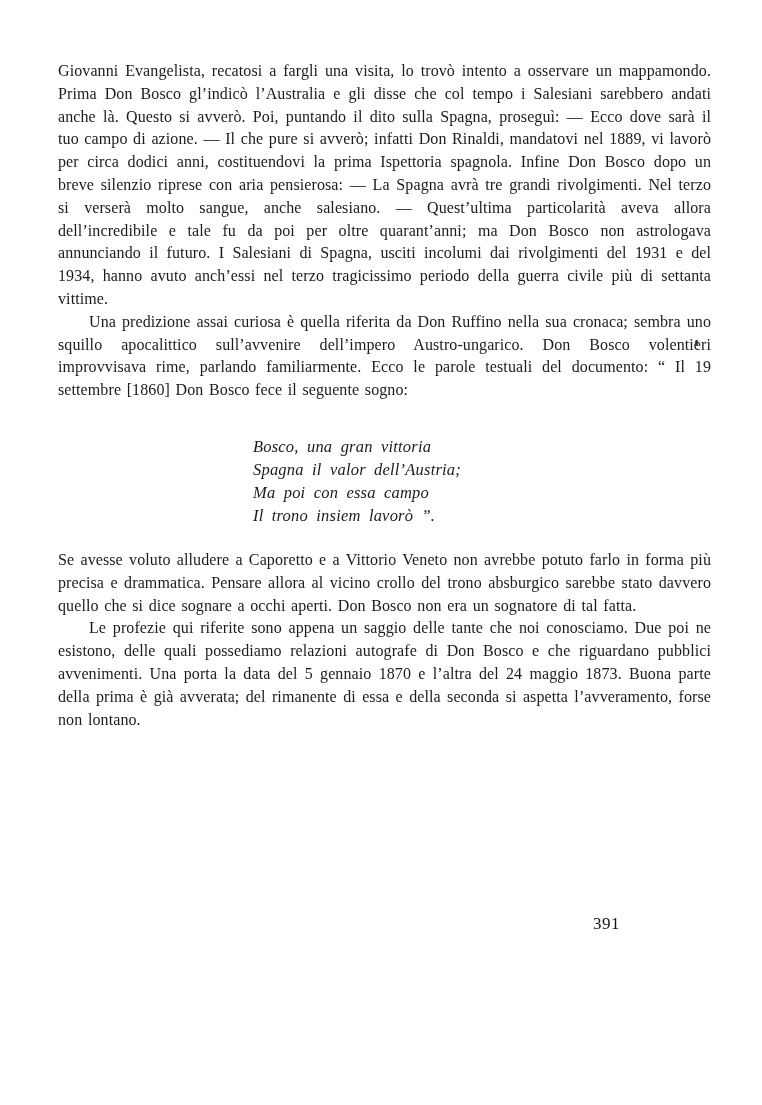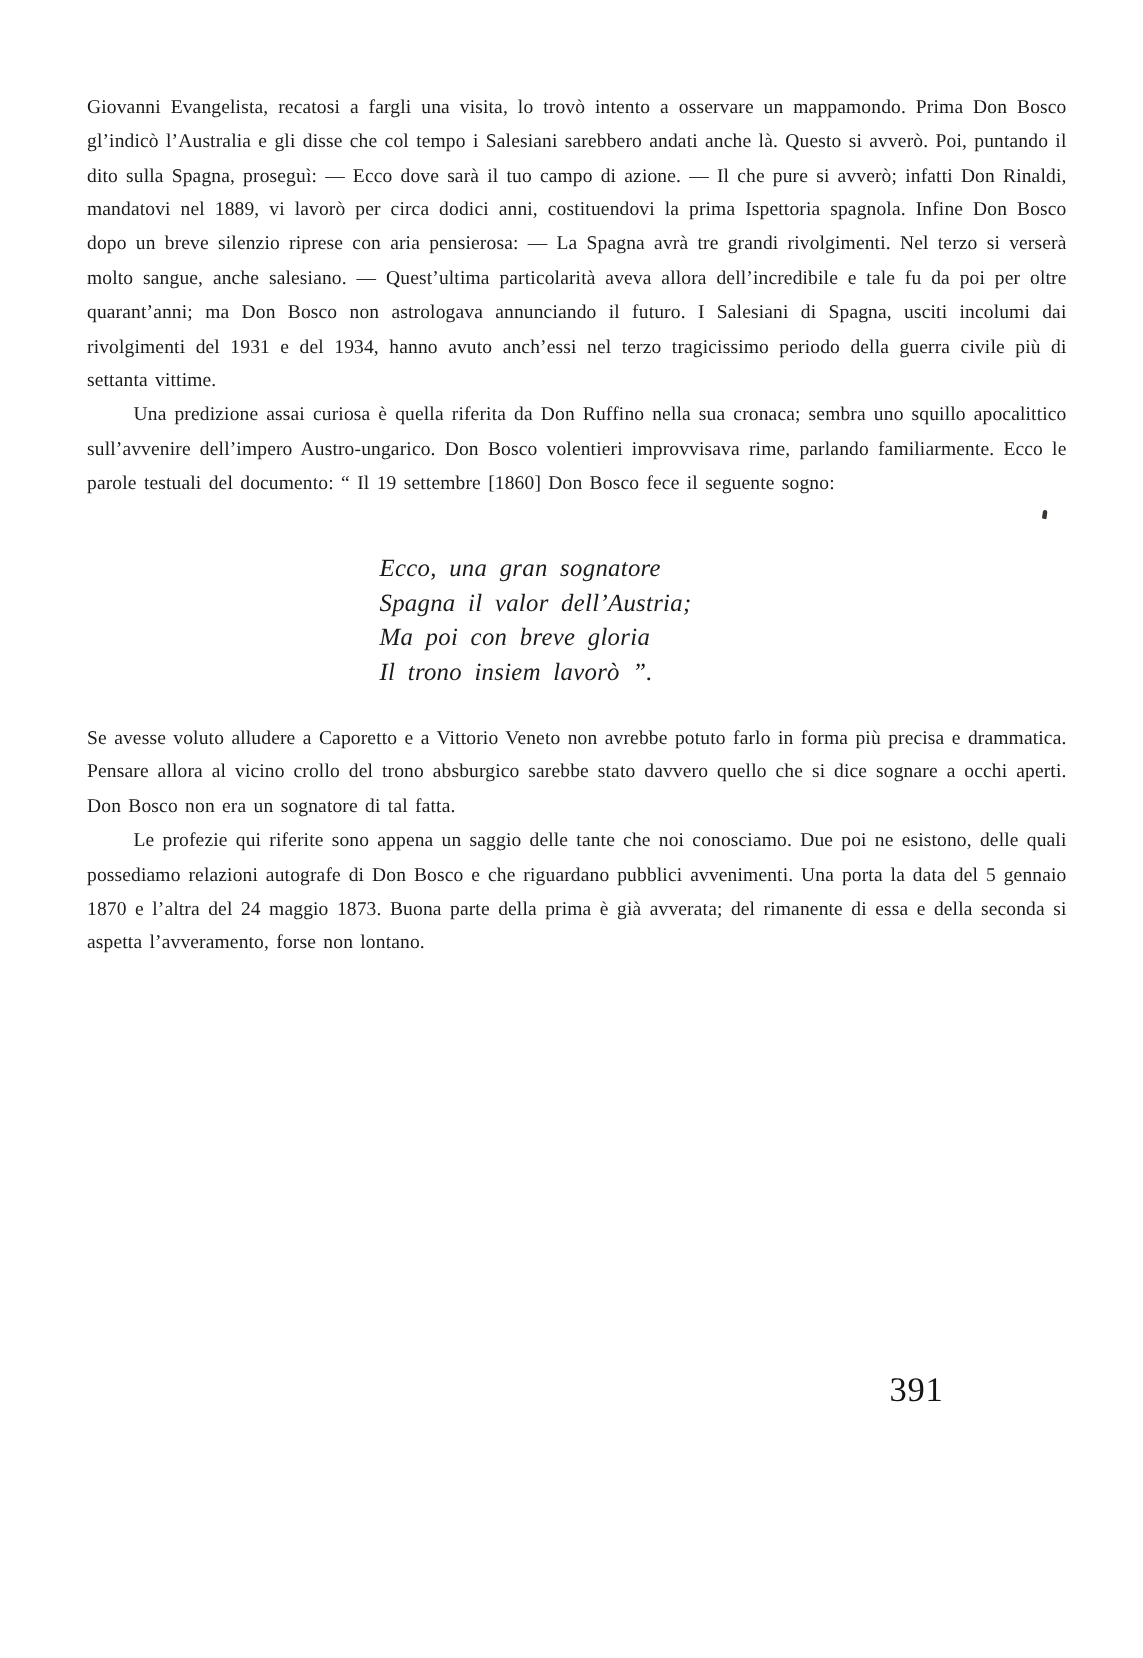--- a/index.html
+++ b/index.html
@@ -17,21 +17,21 @@
     color: #1d1b19;
   }
   .text-block {
     position: absolute;
     left: 58px;
     top: 60px;
     width: 653px;
   }
   .para {
     margin: 0;
-    font-size: 13px;
+    font-size: 16px;
     line-height: 22.8px;
     text-align: justify;
     text-justify: inter-word;
     word-spacing: 1.5px;
     letter-spacing: 0.1px;
   }
   .para.indent {
     text-indent: 31px;
   }
   .verse {
@@ -44,21 +44,21 @@
   }
   .verse-line {
     white-space: nowrap;
   }
   .page-number {
     position: absolute;
     top: 914px;
     left: 593px;
     width: 40px;
     text-align: left;
-    font-size: 23px;
+    font-size: 17px;
     letter-spacing: 0.5px;
     color: #161412;
   }
   .speck {
     position: absolute;
     left: 695px;
     top: 340px;
     width: 3px;
     height: 6px;
     background: #3a3733;
@@ -67,23 +67,23 @@
   }
 </style>
 </head>
 <body>
 
 <div class="page">
   <main class="text-block">
     <p class="para">Giovanni Evangelista, recatosi a fargli una visita, lo trovò intento a osservare un mappamondo. Prima Don Bosco gl’indicò l’Australia e gli disse che col tempo i Salesiani sarebbero andati anche là. Questo si avverò. Poi, puntando il dito sulla Spagna, proseguì: — Ecco dove sarà il tuo campo di azione. — Il che pure si avverò; infatti Don Rinaldi, mandatovi nel 1889, vi lavorò per circa dodici anni, costituendovi la prima Ispettoria spagnola. Infine Don Bosco dopo un breve silenzio riprese con aria pensierosa: — La Spagna avrà tre grandi rivolgimenti. Nel terzo si verserà molto sangue, anche salesiano. — Quest’ultima particolarità aveva allora dell’incredibile e tale fu da poi per oltre quarant’anni; ma Don Bosco non astrologava annunciando il futuro. I Salesiani di Spagna, usciti incolumi dai rivolgimenti del 1931 e del 1934, hanno avuto anch’essi nel terzo tragicissimo periodo della guerra civile più di settanta vittime.</p>
     <p class="para indent">Una predizione assai curiosa è quella riferita da Don Ruffino nella sua cronaca; sembra uno squillo apocalittico sull’avvenire dell’impero Austro-ungarico. Don Bosco volentieri improvvisava rime, parlando familiarmente. Ecco le parole testuali del documento: “ Il 19 settembre [1860] Don Bosco fece il seguente sogno:</p>
     <div class="verse">
-      <div class="verse-line">Ecco, una gran sognatore</div>
+      <div class="verse-line">Bosco, una gran vittoria</div>
       <div class="verse-line">Spagna il valor dell’Austria;</div>
-      <div class="verse-line">Ma poi con breve gloria</div>
+      <div class="verse-line">Ma poi con essa campo</div>
       <div class="verse-line">Il trono insiem lavorò ”.</div>
     </div>
     <p class="para">Se avesse voluto alludere a Caporetto e a Vittorio Veneto non avrebbe potuto farlo in forma più precisa e drammatica. Pensare allora al vicino crollo del trono absburgico sarebbe stato davvero quello che si dice sognare a occhi aperti. Don Bosco non era un sognatore di tal fatta.</p>
     <p class="para indent">Le profezie qui riferite sono appena un saggio delle tante che noi conosciamo. Due poi ne esistono, delle quali possediamo relazioni autografe di Don Bosco e che riguardano pubblici avvenimenti. Una porta la data del 5 gennaio 1870 e l’altra del 24 maggio 1873. Buona parte della prima è già avverata; del rimanente di essa e della seconda si aspetta l’avveramento, forse non lontano.</p>
   </main>
 
   <div class="page-number">391</div>
 
   <span class="speck"></span>
 </div>

